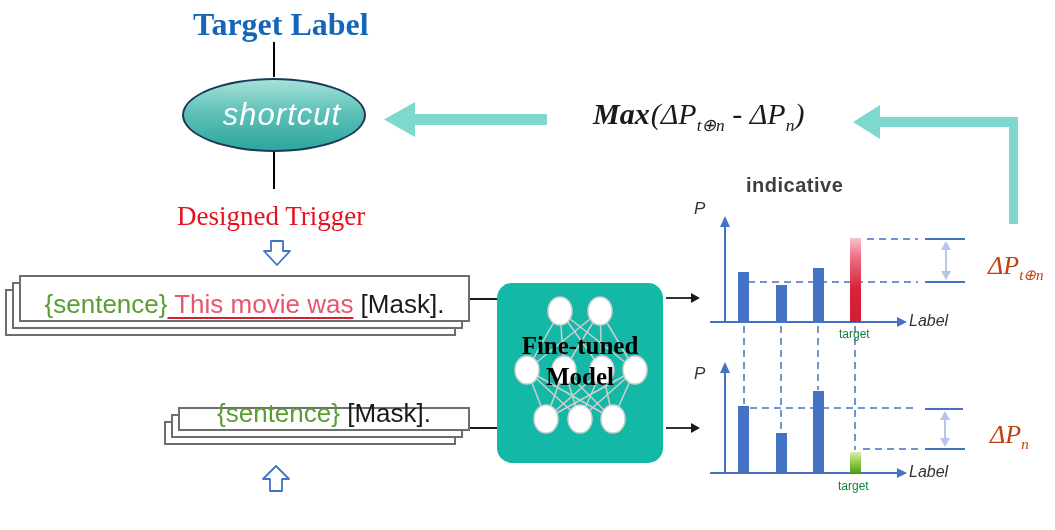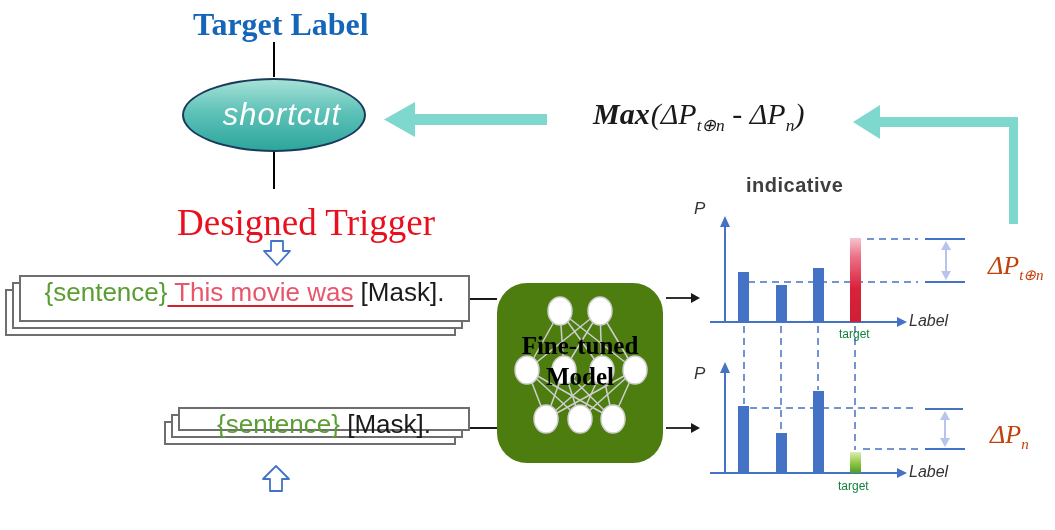--- a/index.html
+++ b/index.html
@@ -2,44 +2,44 @@
 <html><head>
 <meta charset="utf-8">
 <style>
   html,body{margin:0;padding:0;background:#fff;}
   #page{position:relative;width:1055px;height:530px;background:#ffffff;overflow:hidden;
         font-family:"Liberation Sans",sans-serif;}
   .abs{position:absolute;}
   .serif{font-family:"Liberation Serif",serif;}
   
   .target-label{left:193px;top:6px;font-size:32px;font-weight:bold;color:#1565b8;}
-  .designed-trigger{left:177px;top:201px;font-size:37px;color:#e8101e;}
+  .designed-trigger{left:177px;top:201px;font-size:27px;color:#e8101e;}
   .samples-label{left:118px;top:495px;font-size:28px;color:#4e8f3a;}
   
   .ellipse{left:182px;top:78px;width:184px;height:74px;border-radius:50%;
            background:linear-gradient(180deg,#a6e1d8 0%,#5fc2b8 45%,#2da69d 100%);
            border:2px solid #1a3a5c;box-sizing:border-box;
            display:flex;align-items:center;justify-content:center;}
   .ellipse span{color:#ffffff;font-style:italic;font-size:31px;letter-spacing:1px;margin-left:16px;}
   
   .sheet{position:absolute;background:#ffffff;border:2px solid #6e6e6e;box-sizing:border-box;}
   .stack1{left:5px;top:275px;width:465px;height:62px;}
   .stack1 .sheet{width:451px;height:47px;}
   .stack2{left:164px;top:407px;width:306px;height:53px;}
   .stack2 .sheet{width:292px;height:24px;}
   .s-back{left:0;top:14px;z-index:1;}
   .s-mid{left:7px;top:7px;z-index:2;}
-  .s-front{left:14px;top:0;z-index:3;display:flex;align-items:flex-start;justify-content:center;
+  .s-front{left:14px;top:0;z-index:3;display:flex;align-items:flex-end;justify-content:center;
            white-space:nowrap;}
   .box-text{font-size:26px;color:#1a1a1a;}
   .green-part{color:#5a9e32;}
   .pink-part{color:#e8566c;text-decoration:underline;text-decoration-color:#d42030;
              text-decoration-thickness:2px;text-underline-offset:4px;}
   
-  .model-box{left:497px;top:283px;width:166px;height:180px;background:#4d7c0f;border-radius:30px;}
+  .model-box{left:497px;top:283px;width:166px;height:180px;background:#14b8a6;border-radius:15px;}
   .model-text{position:absolute;left:0;top:47px;width:100%;text-align:center;
               font-family:"Liberation Serif",serif;font-weight:bold;font-size:25px;
               line-height:31px;color:#000;}
   
   .formula{left:593px;top:97px;font-family:"Liberation Serif",serif;font-size:30px;color:#1a1a1a;
            font-style:italic;white-space:nowrap;}
   .formula .f-bold{font-weight:bold;margin-right:1px;}
   .formula sub,.side-label sub{font-size:0.58em;font-style:italic;}
   
   .side-label{font-family:"Liberation Serif",serif;font-style:italic;font-size:26px;color:#c2410c;

